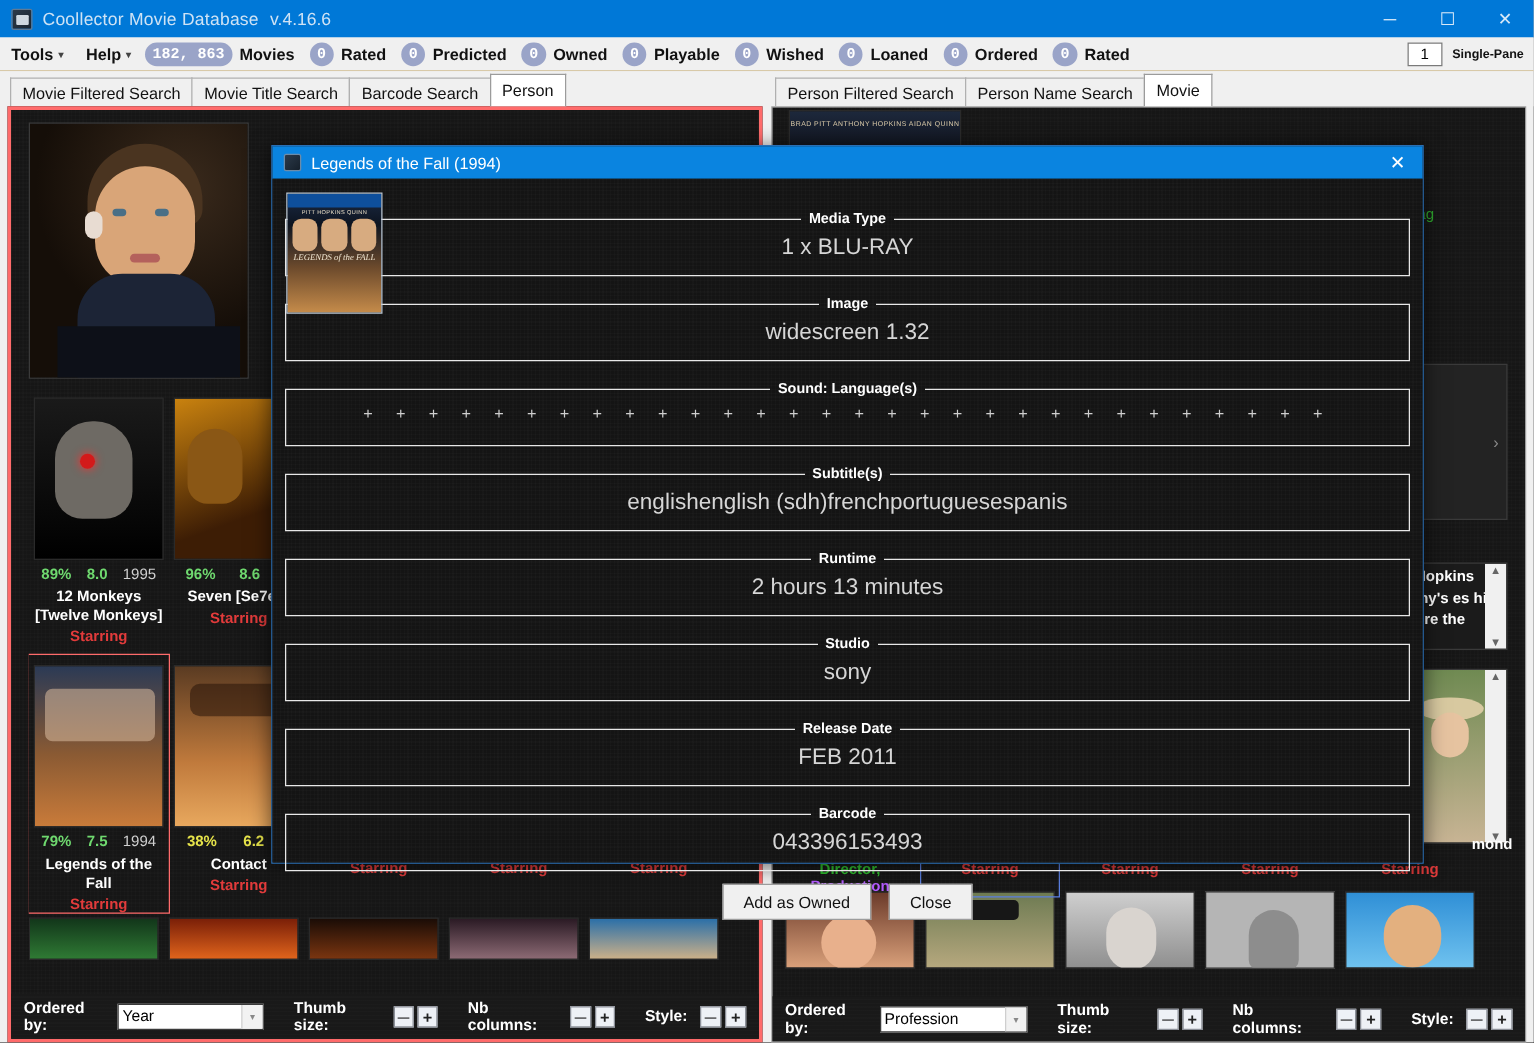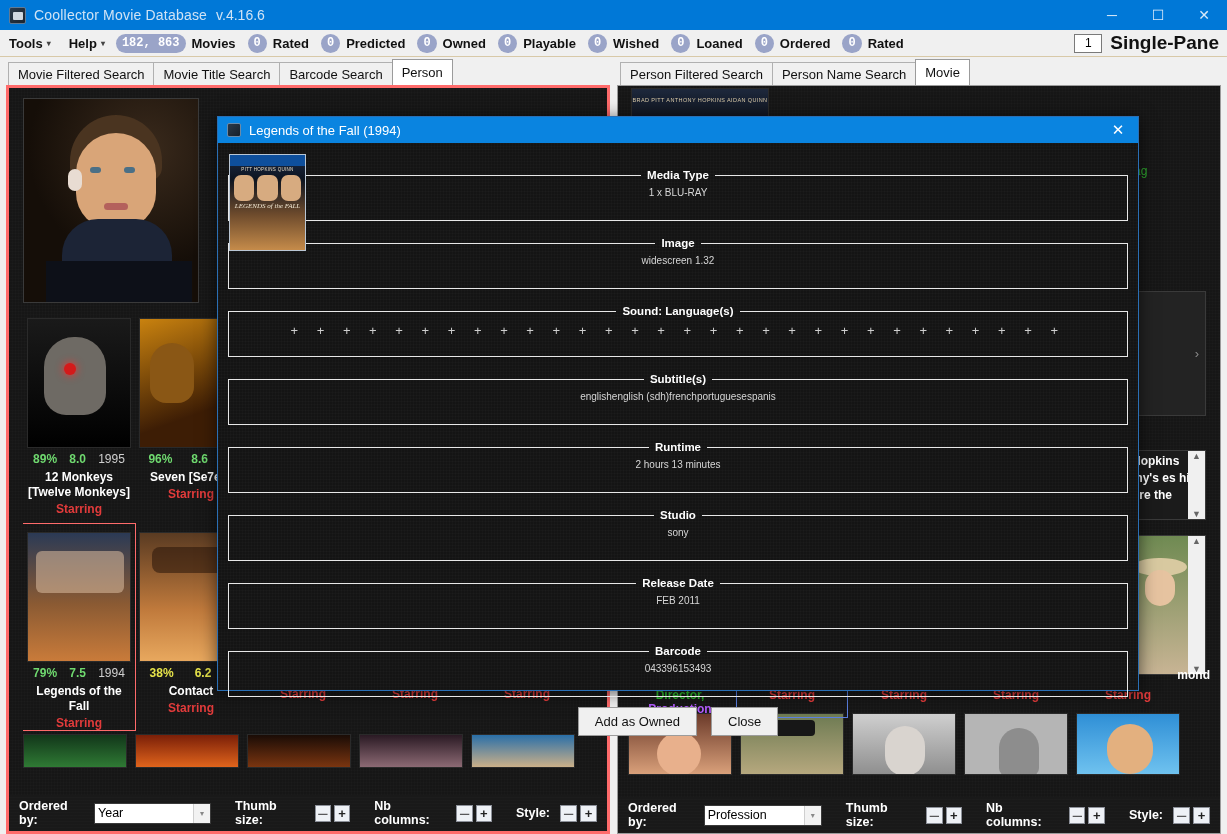--- a/index.html
+++ b/index.html
@@ -52,21 +52,21 @@
     display:flex; align-items:center; justify-content:center;
     font-size:12px; font-weight:bold; font-family:"Liberation Mono", monospace;
   }
   .bubble.big{ font-family:"Liberation Mono", monospace; letter-spacing:0px;}
   .counter .clbl { font-size:13px; font-weight:bold; color:#111;}
   #paneSel { position:absolute; right:8px; display:flex; align-items:center; gap:8px;}
   #paneSel input {
     width:28px;height:19px; border:1px solid #7a7a7a; background:#fff;
     text-align:center; font-size:12px; font-family:"Liberation Sans",sans-serif;
   }
-  #paneSel .plbl{ font-size:19px; font-weight:bold; color:#111;}
+  #paneSel .plbl{ font-size:10px; font-weight:bold; color:#111;}
 
   
   #tabrow { height:28px; background:#f0f0f0; display:flex; position:relative;}
   .tabgroup { display:flex; align-items:flex-end; height:28px; }
   .tabgroup.left { position:absolute; left:8px; bottom:0; }
   .tabgroup.right { position:absolute; left:620px; bottom:0; }
   .tab {
     height:23px; padding:0 9px; display:flex;align-items:center;
     font-size:13px; color:#111; background:#f0f0f0;
     border:1px solid #b0b0b0; border-bottom:none; margin-right:-1px;
@@ -242,21 +242,21 @@
 
   fieldset.fld {
     border:1px solid #e8e8e8; margin:16px 0 8px 0; padding:0;
     background:transparent;
   }
   fieldset.fld legend {
     color:#ffffff; font-size:11.5px; font-weight:bold; padding:0 6px; margin-left:auto; margin-right:auto;
     text-align:center;
   }
   fieldset.fld .val {
-    color:#d6d6d6; font-size:10px; text-align:center; padding:6px 4px 0 4px;
+    color:#d6d6d6; font-size:18px; text-align:center; padding:6px 4px 0 4px;
   }
   fieldset.fld .val.plus { color:#cfcfcf; font-size:13px; letter-spacing:7.5px; }
   .f-media { margin-left:98px; height:52px; }
   .f-image { margin-left:98px; height:52px; }
   .f-sound, .f-sub, .f-run, .f-studio, .f-rel, .f-bar { margin-left:0; height:52px; }
   .btnrow { display:flex; justify-content:center; gap:14px; margin-top:10px;}
   .dbtn {
     background:#f0f0f0; border:1px solid #9c9c9c; color:#111;
     font-size:13px; padding:6px 16px; font-family:"Liberation Sans",sans-serif;
   }

